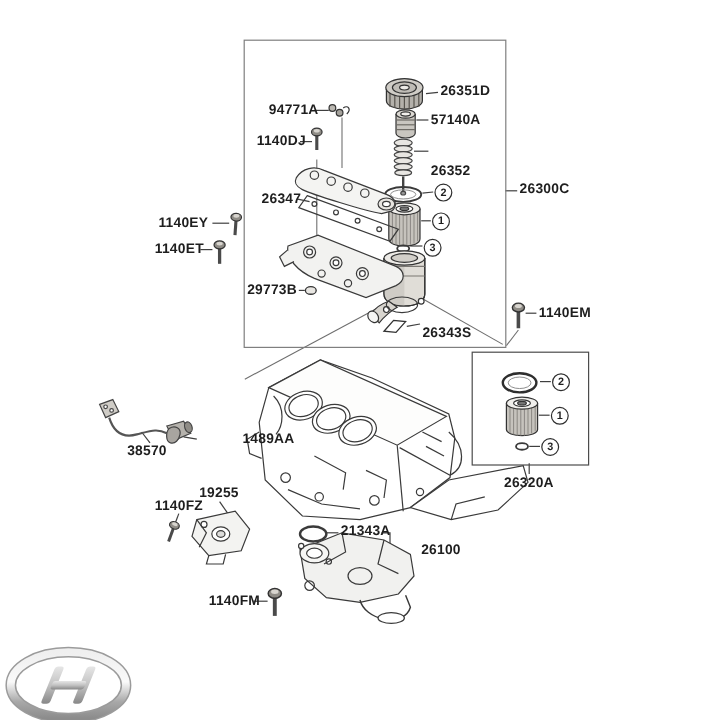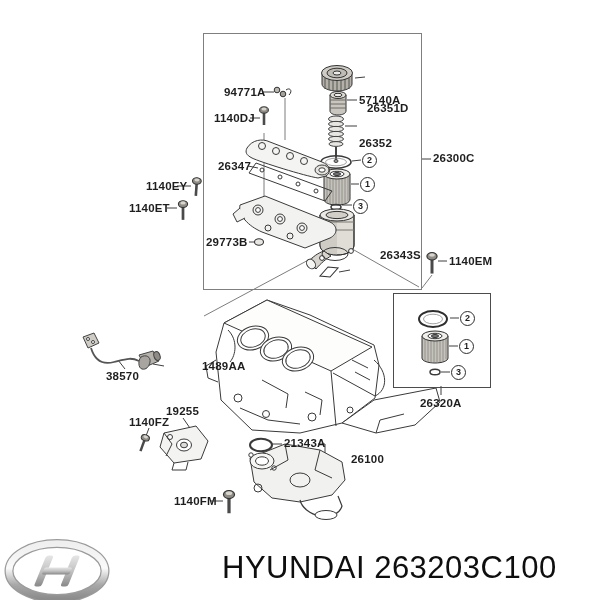--- a/index.html
+++ b/index.html
@@ -296,39 +296,38 @@
       </g>
     </g>
   </svg>
 
   <div class="abox box-main"></div>
   <div class="abox box-kit"></div>
 
   <div class="part-label" style="left:224px;top:86px;">94771A</div>
   <div class="part-label" style="left:214px;top:112px;">1140DJ</div>
   <div class="part-label" style="left:218px;top:160px;">26347</div>
-  <div class="part-label" style="left:146px;top:180px;">1140EY</div>
+  <div class="part-label" style="left:132px;top:180px;">1140EY</div>
   <div class="part-label" style="left:129px;top:202px;">1140ET</div>
   <div class="part-label" style="left:206px;top:236px;">29773B</div>
-  <div class="part-label" style="left:352px;top:249px;margin-left:28px;">26343S</div>
-  <div class="part-label" style="left:367px;top:70px;margin-top:32px;">26351D</div>
+  <div class="part-label" style="left:352px;top:272px;">26343S</div>
+  <div class="part-label" style="left:367px;top:70px;">26351D</div>
   <div class="part-label" style="left:359px;top:94px;">57140A</div>
   <div class="part-label" style="left:359px;top:137px;">26352</div>
   <div class="part-label" style="left:433px;top:152px;">26300C</div>
   <div class="part-label" style="left:449px;top:255px;">1140EM</div>
   <div class="part-label" style="left:420px;top:397px;">26320A</div>
   <div class="part-label" style="left:106px;top:370px;">38570</div>
   <div class="part-label" style="left:166px;top:360px;margin-left:36px;">1489AA</div>
   <div class="part-label" style="left:166px;top:405px;">19255</div>
   <div class="part-label" style="left:129px;top:416px;">1140FZ</div>
   <div class="part-label" style="left:284px;top:437px;">21343A</div>
   <div class="part-label" style="left:351px;top:453px;text-align:right;">26100</div>
   <div class="part-label" style="left:174px;top:495px;">1140FM</div>
 
   <div class="callout" style="left:362px;top:153px;">2</div>
   <div class="callout" style="left:360px;top:177px;">1</div>
   <div class="callout" style="left:353px;top:199px;">3</div>
   <div class="callout" style="left:460px;top:311px;">2</div>
   <div class="callout" style="left:459px;top:339px;">1</div>
   <div class="callout" style="left:451px;top:365px;">3</div>
 
-  <div class="footer-text"><span>HYUNDAI</span>&nbsp;<span>263203C100</span></div>
 </div>
 
 </body></html>

